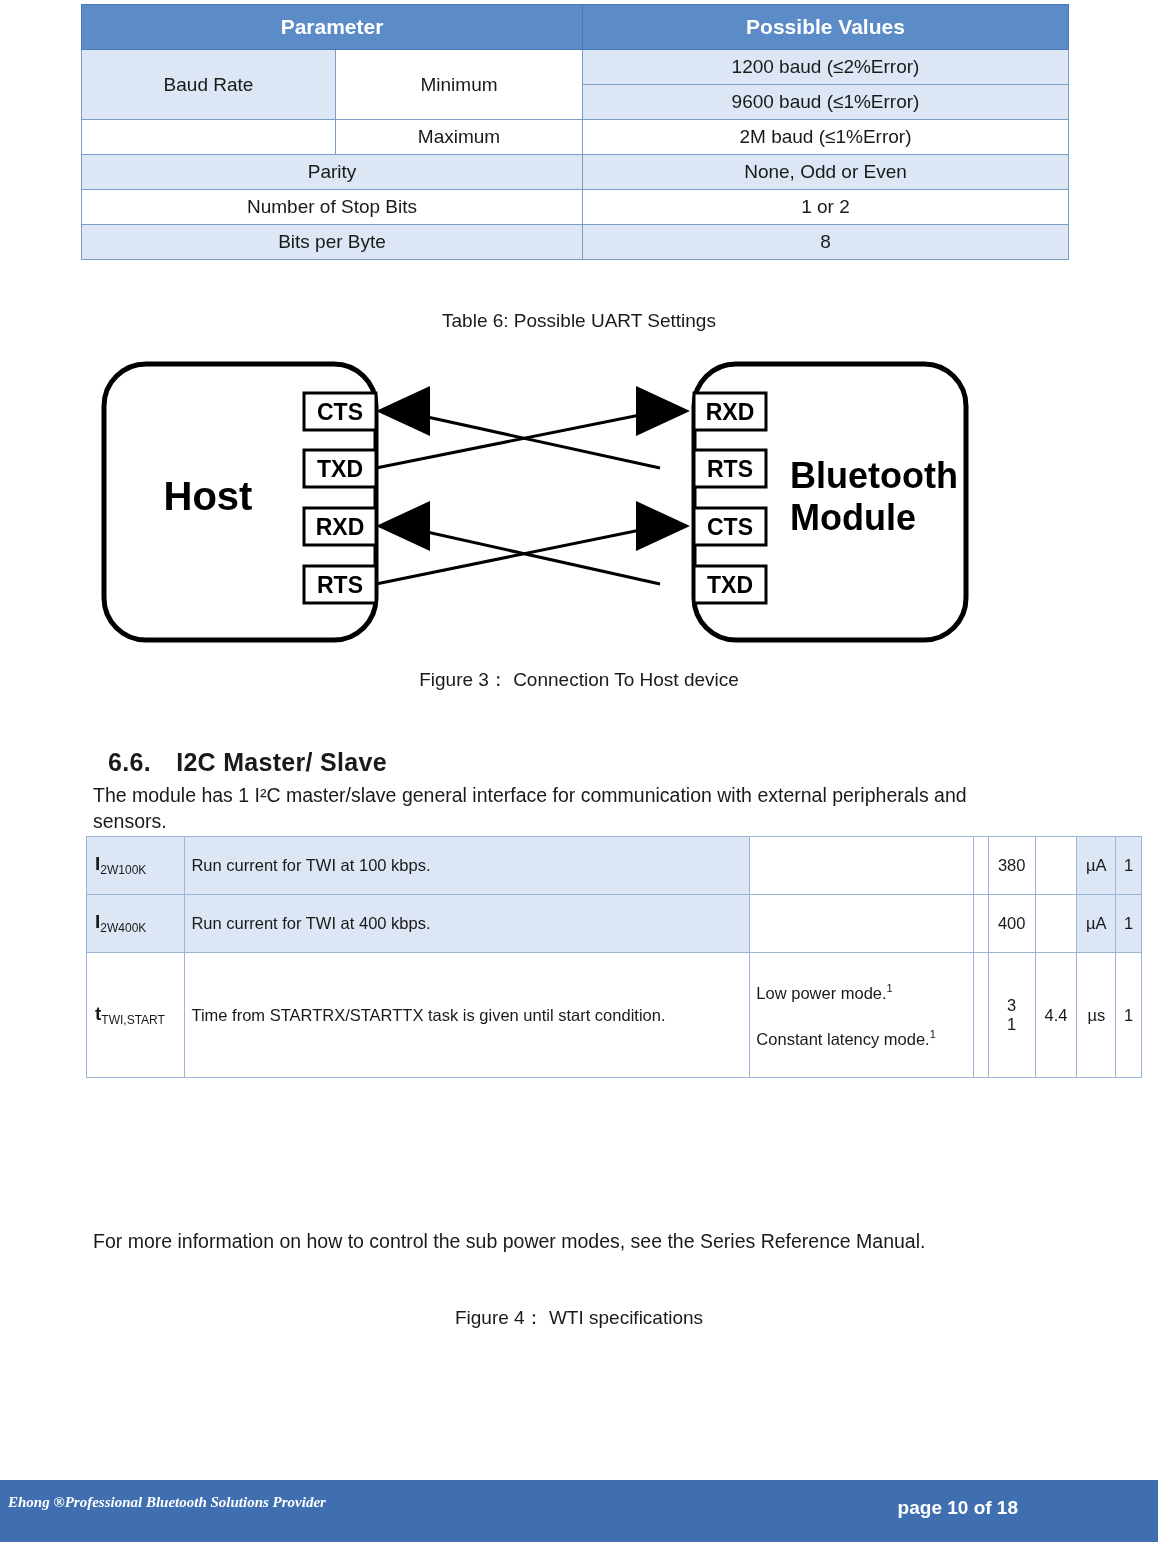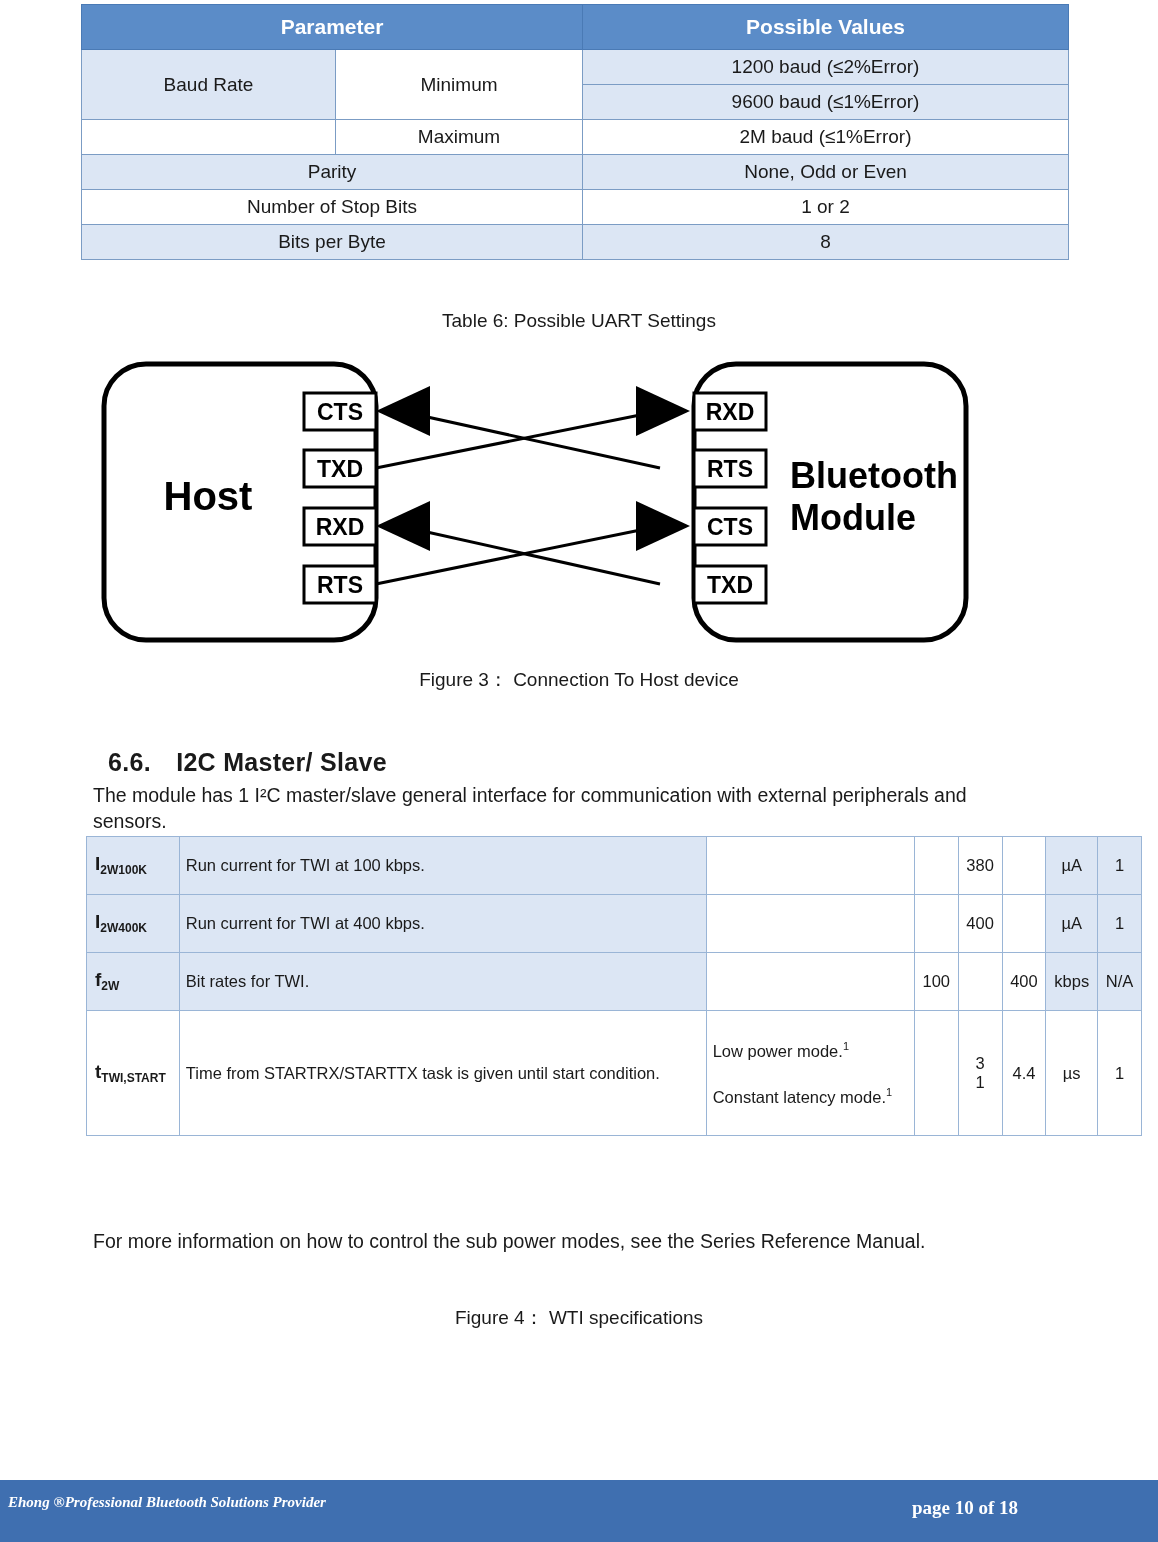--- a/index.html
+++ b/index.html
@@ -123,21 +123,21 @@
   }
   .twi-table td.desc {
     background: #dce6f4;
     text-align: left;
   }
   .twi-table td.ctr { text-align: center; }
   .twi-table td.unit { background: #dce6f4; text-align: center; }
   .twi-table td.testlvl { background: #dce6f4; text-align: center; }
   .twi-table td.noteCell { text-align: left; }
   .sym b { font-size: 19px; }
-  .sym sub { font-size: 12px; font-weight: bold; }
+  .sym sub { font-size: 12px; font-weight: normal; }
   sup { font-size: 11px; vertical-align: super; }
 
   
   .footer-bar {
     position: absolute;
     left: 0;
     top: 1480px;
     width: 1158px;
     height: 62px;
     background: #3f6fb0;
@@ -149,21 +149,21 @@
     font-family: "Liberation Serif", serif;
     font-style: italic;
     font-weight: bold;
     font-size: 15px;
     color: #ffffff;
   }
   .footer-right {
     position: absolute;
     right: 140px;
     top: 1497px;
-    font-family: Liberation Serif, serif;
+    font-family: Liberation Sans, sans-serif;
     font-weight: bold;
     font-size: 19px;
     color: #ffffff;
   }
 </style>
 </head>
 <body>
 
 <table class="uart-table">
   <tbody>
@@ -276,32 +276,20 @@
     </td>
     <td class="desc">Run current for TWI at 400 kbps.</td>
     <td class="noteCell"></td>
     <td class="ctr"></td>
     <td class="ctr">400</td>
     <td class="ctr"></td>
     <td class="unit">µA</td>
     <td class="testlvl">1</td>
   </tr>
 
-  <tr style="height:58px">
-    <td class="sym">
-      <b>f</b><sub>2W</sub>
-    </td>
-    <td class="desc">Bit rates for TWI.</td>
-    <td class="noteCell"></td>
-    <td class="ctr">100</td>
-    <td class="ctr"></td>
-    <td class="ctr">400</td>
-    <td class="unit">kbps</td>
-    <td class="testlvl">N/A</td>
-  </tr>
 
   <tr style="height:125px">
     <td class="sym" style="background:#ffffff">
       <b>t</b><sub>TWI,START</sub>
     </td>
     <td class="desc" style="background:#ffffff">Time from STARTRX/STARTTX task is given until start condition.</td>
     <td class="noteCell">
       <div style="margin-bottom:26px"><span>Low power mode.</span><sup>1</sup></div>
       <div><span>Constant latency mode.</span><sup>1</sup></div>
     </td>

